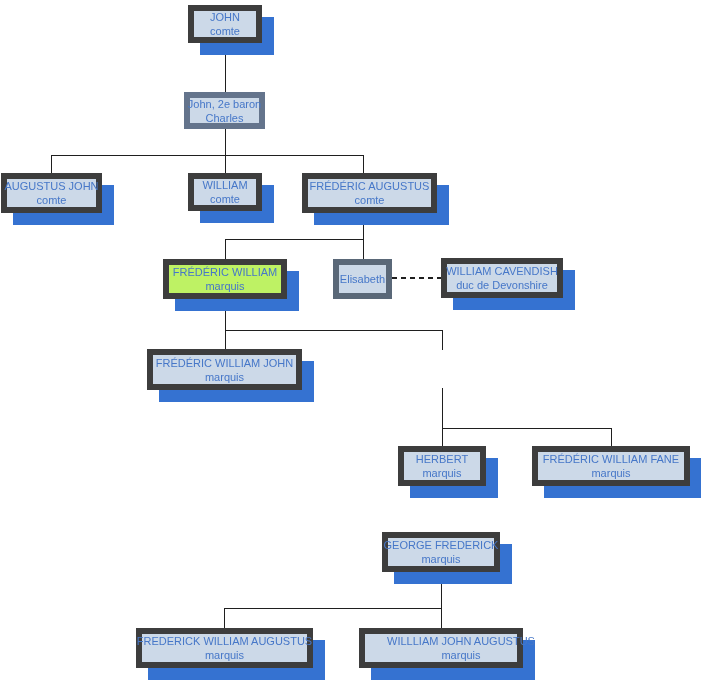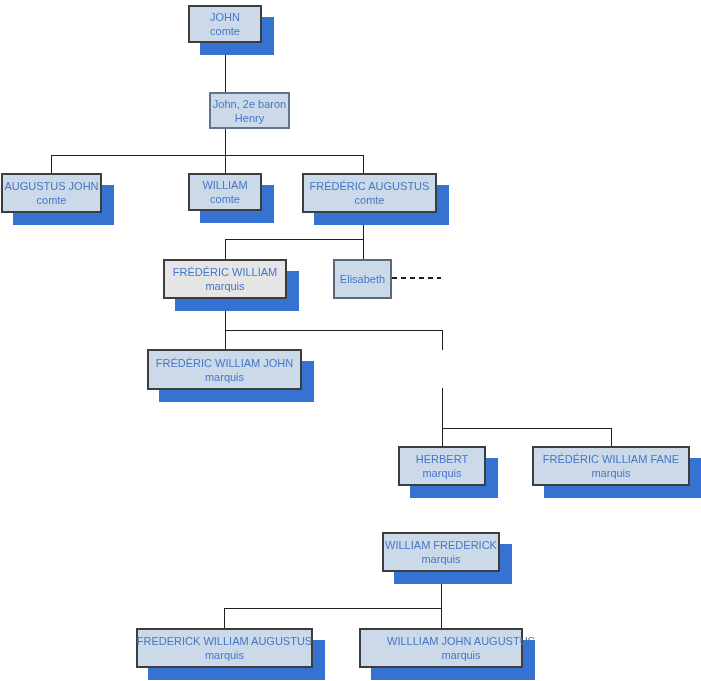--- a/index.html
+++ b/index.html
@@ -2,74 +2,78 @@
 <html><head>
 <meta charset="utf-8">
 <style>
   html,body{margin:0;padding:0;background:#ffffff;}
   .canvas{
     position:relative;width:701px;height:681px;background:#ffffff;
     font-family:"Liberation Sans",sans-serif;overflow:hidden;
   }
   .node{
     position:absolute;box-sizing:border-box;
-    border:2px solid #d946ef;
+    border:6px solid #d946ef;
     display:flex;flex-direction:column;align-items:center;justify-content:center;
     text-align:center;font-size:11px;line-height:14px;z-index:2;
   }
   .node-name,.node-title{white-space:nowrap;}
   .line-v{position:absolute;width:1px;z-index:1;}
   .line-h{position:absolute;height:1px;z-index:1;}
   .line-dashed{position:absolute;height:2px;z-index:1;}
 </style>
 </head>
 <body>
 
 <div class="canvas" style="background: rgb(255, 255, 255);">
     <div class="node" style="left: 188px; top: 5px; width: 74px; height: 38px; background: rgb(204, 217, 232); color: rgb(70, 119, 200); border-color: rgb(61, 61, 61); box-shadow: rgb(53, 114, 209) 12px 12px 0px 0px;">
       <div class="node-name">JOHN</div>
       <div class="node-title">comte</div>
     </div>
-    <div class="node" style="left: 184px; top: 92px; width: 81px; height: 37px; background: rgb(204, 217, 232); color: rgb(70, 119, 200); border-color: rgb(100, 116, 140); margin-left: 25px;">
+    <div class="node" style="left: 184px; top: 92px; width: 81px; height: 37px; background: rgb(204, 217, 232); color: rgb(70, 119, 200); border-color: rgb(100, 116, 140);">
       <div class="node-name">John, 2e baron</div>
-      <div class="node-title">Henry</div>
+      <div class="node-title">Charles</div>
     </div>
     <div class="node" style="left: 1px; top: 173px; width: 101px; height: 40px; background: rgb(204, 217, 232); color: rgb(70, 119, 200); border-color: rgb(61, 61, 61); box-shadow: rgb(53, 114, 209) 12px 12px 0px 0px;">
       <div class="node-name">AUGUSTUS JOHN</div>
       <div class="node-title">comte</div>
     </div>
     <div class="node" style="left: 188px; top: 173px; width: 74px; height: 38px; background: rgb(204, 217, 232); color: rgb(70, 119, 200); border-color: rgb(61, 61, 61); box-shadow: rgb(53, 114, 209) 12px 12px 0px 0px;">
       <div class="node-name">WILLIAM</div>
       <div class="node-title">comte</div>
     </div>
     <div class="node" style="left: 302px; top: 173px; width: 135px; height: 40px; background: rgb(204, 217, 232); color: rgb(70, 119, 200); border-color: rgb(61, 61, 61); box-shadow: rgb(53, 114, 209) 12px 12px 0px 0px;">
       <div class="node-name">FRÉDÉRIC AUGUSTUS</div>
       <div class="node-title">comte</div>
     </div>
-    <div class="node" style="left: 163px; top: 259px; width: 124px; height: 40px; background: #e5e5e5; color: rgb(70, 119, 200); border-color: rgb(61, 61, 61); box-shadow: rgb(53, 114, 209) 12px 12px 0px 0px;">
+    <div class="node" style="left: 163px; top: 259px; width: 124px; height: 40px; background: #bef264; color: rgb(70, 119, 200); border-color: rgb(61, 61, 61); box-shadow: rgb(53, 114, 209) 12px 12px 0px 0px;">
       <div class="node-name">FRÉDÉRIC WILLIAM</div>
       <div class="node-title">marquis</div>
     </div>
     <div class="node" style="left: 333px; top: 259px; width: 59px; height: 40px; background: rgb(204, 217, 232); color: rgb(70, 119, 200); border-color: rgb(90, 104, 120);">
       <div class="node-name">Elisabeth</div>
+    </div>
+    <div class="node" style="left: 441px; top: 258px; width: 122px; height: 40px; background: rgb(204, 217, 232); color: rgb(70, 119, 200); border-color: rgb(61, 61, 61); box-shadow: rgb(53, 114, 209) 12px 12px 0px 0px;">
+      <div class="node-name">WILLIAM CAVENDISH</div>
+      <div class="node-title">duc de Devonshire</div>
     </div>
     <div class="node" style="left: 147px; top: 349px; width: 155px; height: 41px; background: rgb(204, 217, 232); color: rgb(70, 119, 200); border-color: rgb(61, 61, 61); box-shadow: rgb(53, 114, 209) 12px 12px 0px 0px;">
       <div class="node-name">FRÉDÉRIC WILLIAM JOHN</div>
       <div class="node-title">marquis</div>
     </div>
     <div class="node" style="left: 398px; top: 446px; width: 88px; height: 40px; background: rgb(204, 217, 232); color: rgb(70, 119, 200); border-color: rgb(61, 61, 61); box-shadow: rgb(53, 114, 209) 12px 12px 0px 0px;">
       <div class="node-name">HERBERT</div>
       <div class="node-title">marquis</div>
     </div>
     <div class="node" style="left: 532px; top: 446px; width: 158px; height: 40px; background: rgb(204, 217, 232); color: rgb(70, 119, 200); border-color: rgb(61, 61, 61); box-shadow: rgb(53, 114, 209) 12px 12px 0px 0px;">
       <div class="node-name">FRÉDÉRIC WILLIAM FANE</div>
       <div class="node-title">marquis</div>
     </div>
     <div class="node" style="left: 382px; top: 532px; width: 118px; height: 40px; background: rgb(204, 217, 232); color: rgb(70, 119, 200); border-color: rgb(61, 61, 61); box-shadow: rgb(53, 114, 209) 12px 12px 0px 0px;">
-      <div class="node-name">WILLIAM FREDERICK</div>
+      <div class="node-name">GEORGE FREDERICK</div>
       <div class="node-title">marquis</div>
     </div>
     <div class="node" style="left: 136px; top: 628px; width: 177px; height: 40px; background: rgb(204, 217, 232); color: rgb(70, 119, 200); border-color: rgb(61, 61, 61); box-shadow: rgb(53, 114, 209) 12px 12px 0px 0px;">
       <div class="node-name">FREDERICK WILLIAM AUGUSTUS</div>
       <div class="node-title">marquis</div>
     </div>
     <div class="node" style="left: 359px; top: 628px; width: 164px; height: 40px; background: rgb(204, 217, 232); color: rgb(70, 119, 200); border-color: rgb(61, 61, 61); box-shadow: rgb(53, 114, 209) 12px 12px 0px 0px; padding-left: 40px;">
       <div class="node-name">WILLLIAM JOHN AUGUSTUS</div>
       <div class="node-title">marquis</div>
     </div>

